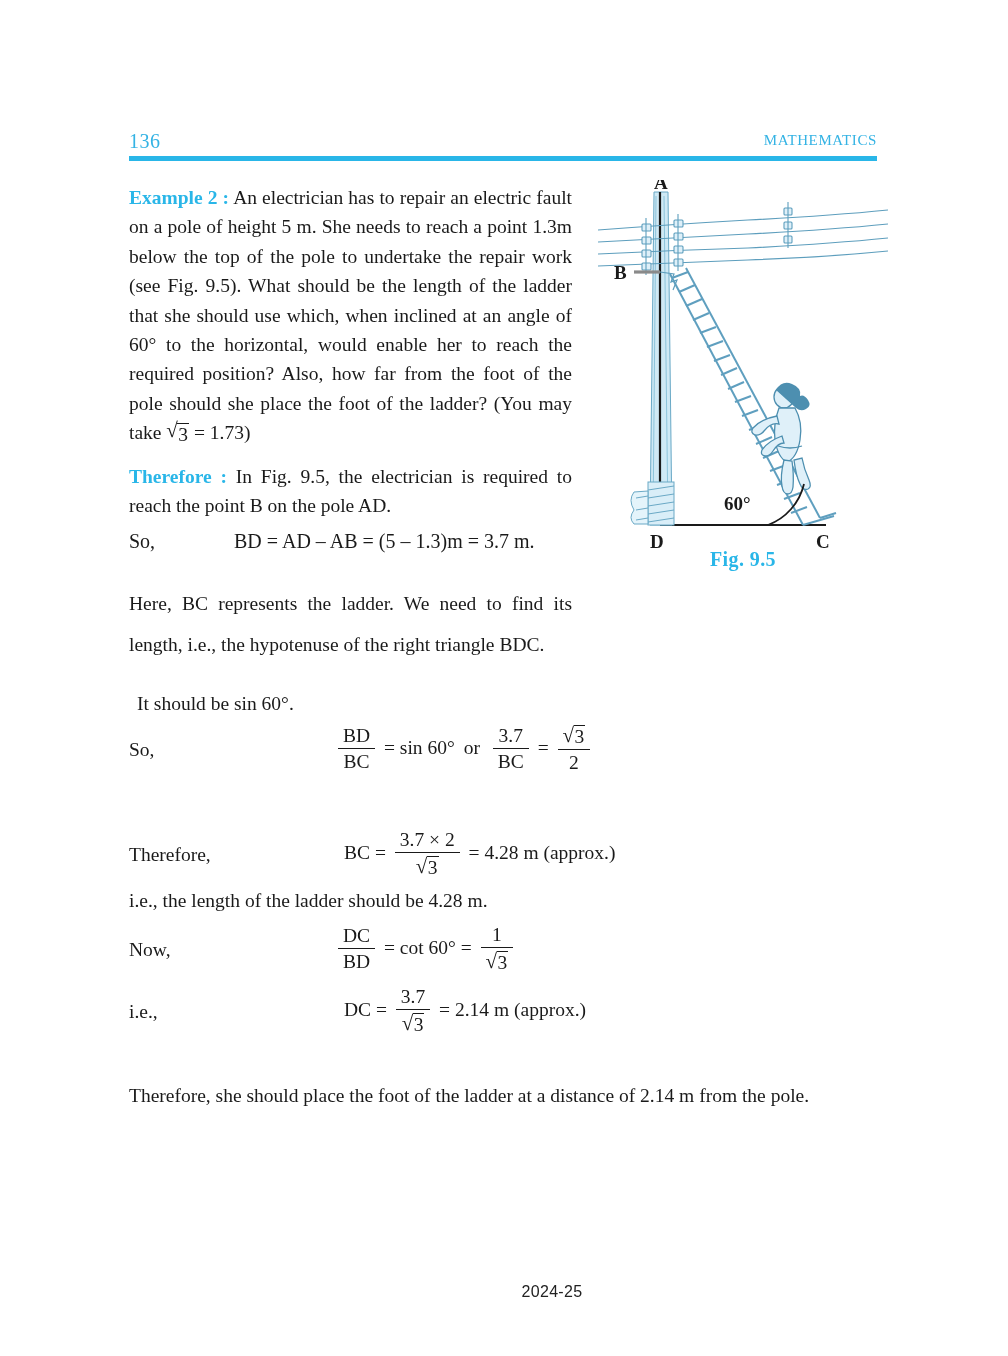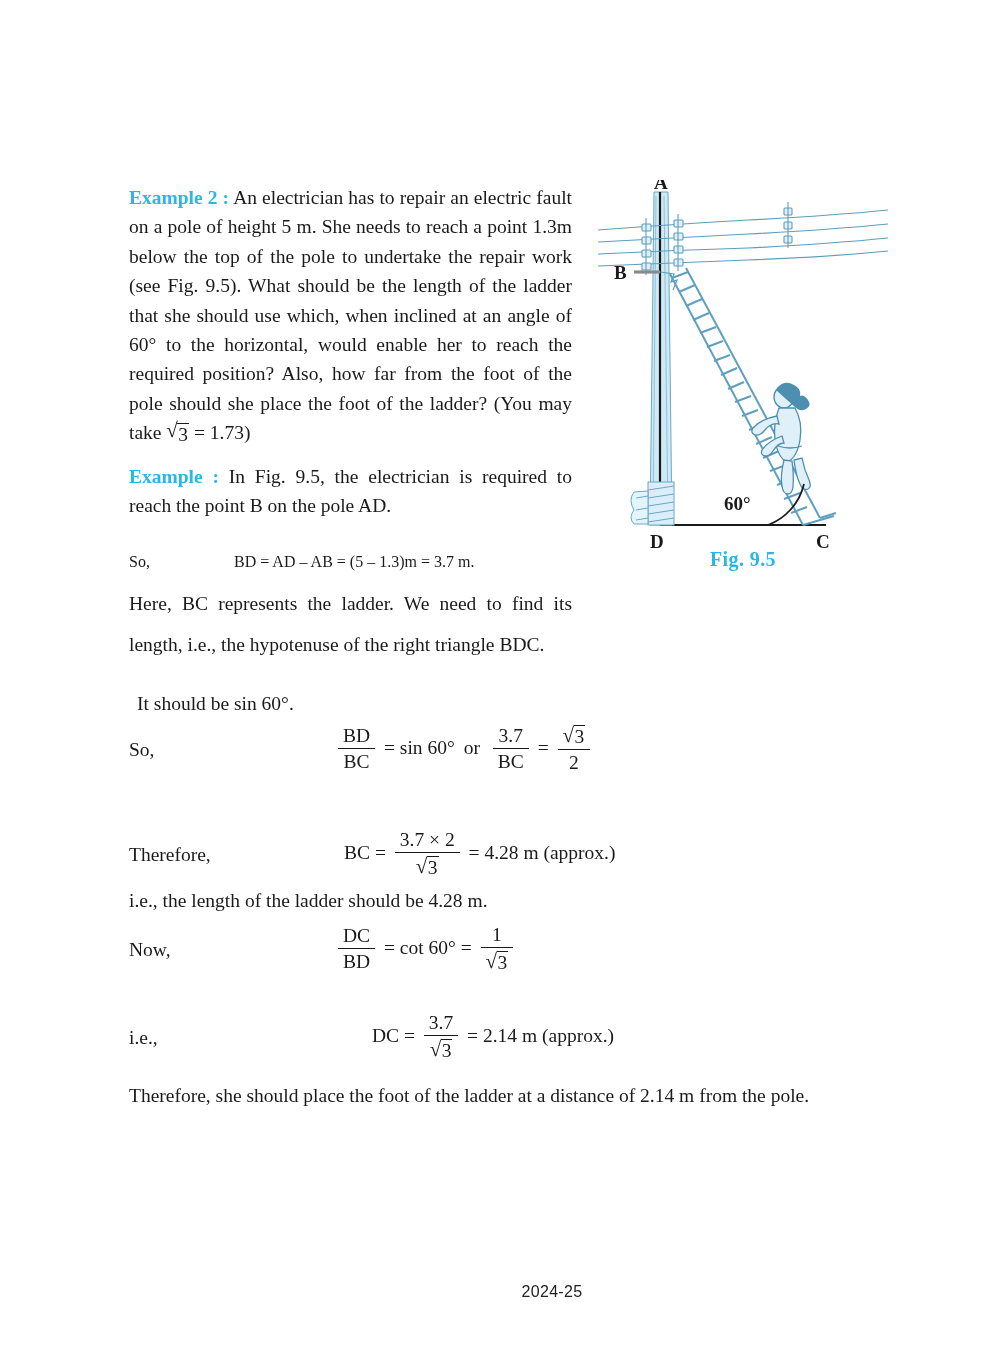--- a/index.html
+++ b/index.html
@@ -176,35 +176,40 @@
     color: #222;
     letter-spacing: .3px;
     padding-left: 48px;
   }
 </style>
 </head>
 <body>
 
 <div class="page">
 
+  <div class="header">
+    <div class="header-page-no">136</div>
+    <div class="header-subject">MATHEMATICS</div>
+    <div class="header-rule"></div>
+  </div>
 
   <div class="col-left">
 
     <p class="body-text"><span class="kw">Example 2 :</span>
       <span>An electrician has to repair an electric fault on a pole of height 5 m. She needs to reach a point 1.3m below the top of the pole to undertake the repair work (see Fig. 9.5). What should be the length of the ladder that she should use which, when inclined at an angle of 60° to the horizontal, would enable her to reach the required position? Also, how far from the foot of the pole should she place the foot of the ladder? (You may take</span>
       <span class="sqrt"><span class="radsign">√</span><span class="radicand">3</span></span>
       <span>= 1.73)</span></p>
 
     <div class="para-gap-md"></div>
 
-    <p class="body-text"><span class="kw">Example :</span>
+    <p class="body-text"><span class="kw">Therefore :</span>
       <span>In Fig. 9.5, the electrician is required to reach the point B on the pole AD.</span></p>
   </div>
 
-  <div style="position:absolute;left:129px;top:527px;width:443px;font-size:16px;line-height:29.4px;margin-top:20px;">
+  <div style="position:absolute;left:129px;top:527px;width:443px;font-size:20px;line-height:29.4px;">
     <span style="display:inline-block;width:105px;">So,</span><span>BD = AD – AB = (5 – 1.3)m = 3.7 m.</span>
   </div>
 
   <p class="full-wide" style="top:583px;width:443px;margin:0;">Here, BC represents the ladder. We need to find its length, i.e., the hypotenuse of the right triangle BDC.</p>
 
 
   <p class="full-wide wide-nojust" style="top:675px;margin:8px;">It should be sin 60°.</p>
 
   <div class="eq-row" style="top:725px;">
     <span class="eq-lead" style="width:205px;display:inline-block;">So,</span>
@@ -252,21 +257,21 @@
       <span>=</span>
       <span>cot 60°</span>
       <span>=</span>
       <span class="frac">
         <span class="num">1</span>
         <span class="den"><span class="sqrt"><span class="radsign">√</span><span class="radicand">3</span></span></span>
       </span>
     </span>
   </div>
 
-  <div class="eq-row" style="top:1013px;gap:28px;">
+  <div class="eq-row" style="top:987px;">
     <span class="eq-lead" style="width:215px;display:inline-block;">i.e.,</span>
     <span class="eq-body">
       <span>DC =</span>
       <span class="frac">
         <span class="num">3.7</span>
         <span class="den"><span class="sqrt"><span class="radsign">√</span><span class="radicand">3</span></span></span>
       </span>
       <span>= 2.14 m (approx.)</span>
     </span>
   </div>

